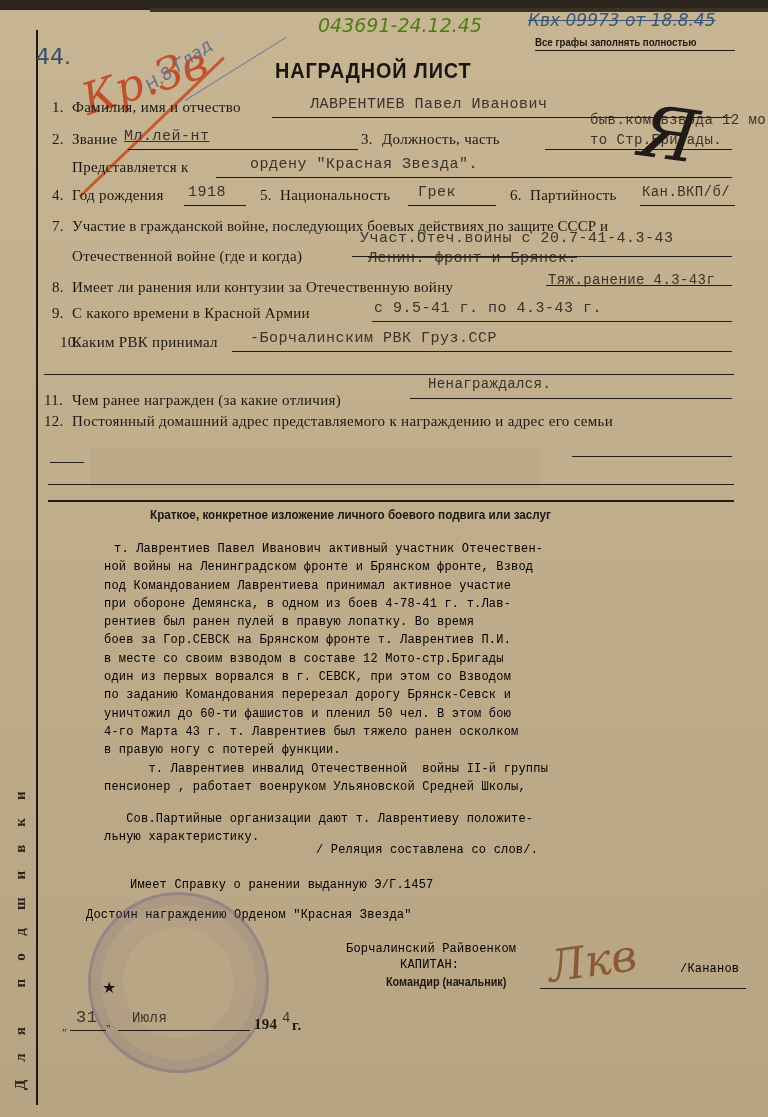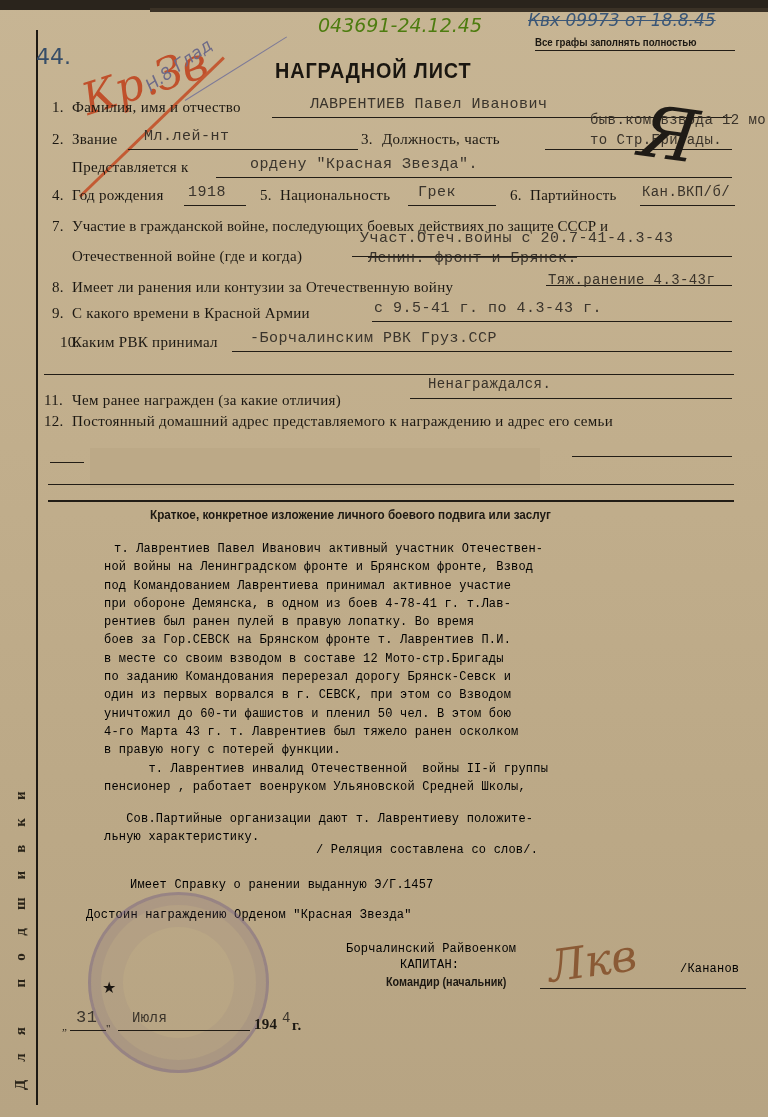--- a/index.html
+++ b/index.html
@@ -51,21 +51,21 @@
   <div class="abs title" style="left:275px; top:58px;">НАГРАДНОЙ ЛИСТ</div>
 
   <div class="abs lbl" style="left:52px; top:99px;">1.</div>
   <div class="abs lbl" style="left:72px; top:99px;">Фамилия, имя и отчество</div>
   <div class="uline" style="left:272px; top:117px; width:460px;"></div>
   <div class="abs typed" style="left:310px; top:96px;">ЛАВРЕНТИЕВ Павел Иванович</div>
 
   <div class="abs lbl" style="left:52px; top:131px;">2.</div>
   <div class="abs lbl" style="left:72px; top:131px;">Звание</div>
   <div class="uline" style="left:128px; top:149px; width:230px;"></div>
-  <div class="abs typed" style="left:144px; top:128px;">Мл.лей-нт</div>
+  <div class="abs typed" style="left:124px; top:128px;text-decoration:underline;">Мл.лей-нт</div>
   <div class="abs lbl" style="left:361px; top:131px;">3.</div>
   <div class="abs lbl" style="left:382px; top:131px;">Должность, часть</div>
   <div class="uline" style="left:545px; top:149px; width:187px;"></div>
   <div class="abs typedsm" style="left:590px; top:112px;">быв.ком.взвода 12 мо-</div>
   <div class="abs typedsm" style="left:590px; top:132px;">то Стр.Бригады.</div>
 
   <div class="abs lbl" style="left:72px; top:159px;font-family:Liberation Serif, serif;">Представляется к</div>
   <div class="uline" style="left:216px; top:177px; width:516px;"></div>
   <div class="abs typed" style="left:250px; top:156px;">ордену "Красная Звезда".</div>
 
@@ -124,22 +124,22 @@
   <div class="abs section" style="left:150px; top:507px;">Краткое, конкретное изложение личного боевого подвига или заслуг</div>
 
   <div class="abs" style="left:104px; top:540px; line-height:18.3px;">
     <div class="body-line" style="padding-left:10px;">т. Лаврентиев Павел Иванович  активный участник Отечествен-</div>
     <div class="body-line">ной войны на Ленинградском фронте и Брянском фронте, Взвод</div>
     <div class="body-line">под Командованием Лаврентиева принимал  активное участие</div>
     <div class="body-line">при обороне Демянска, в одном из боев  4-78-41 г.  т.Лав-</div>
     <div class="body-line">рентиев был ранен  пулей  в  правую  лопатку.  Во время</div>
     <div class="body-line">боев  за Гор.СЕВСК  на Брянском фронте  т. Лаврентиев П.И.</div>
     <div class="body-line">в месте со своим  взводом в составе  12 Мото-стр.Бригады</div>
+    <div class="body-line">один из первых  ворвался в г. СЕВСК, при этом  со Взводом</div>
     <div class="body-line">по заданию Командования  перерезал дорогу Брянск-Севск  и</div>
-    <div class="body-line">один из первых  ворвался в г. СЕВСК, при этом  со Взводом</div>
     <div class="body-line">уничтожил до 60-ти фашистов и  пленил 50 чел. В этом бою</div>
     <div class="body-line">4-го Марта 43 г. т. Лаврентиев  был  тяжело ранен  осколком</div>
     <div class="body-line">в правую ногу с потерей функции.</div>
     <div class="body-line" style="white-space:pre;">      т. Лаврентиев инвалид Отечественной  войны II-й группы</div>
     <div class="body-line">пенсионер , работает   военруком  Ульяновской Средней Школы,</div>
     <div class="body-line" style="height:14px;"></div>
     <div class="body-line" style="white-space:pre;">   Сов.Партийные организации дают т. Лаврентиеву положите-</div>
     <div class="body-line">льную  характеристику.</div>
   </div>
 

